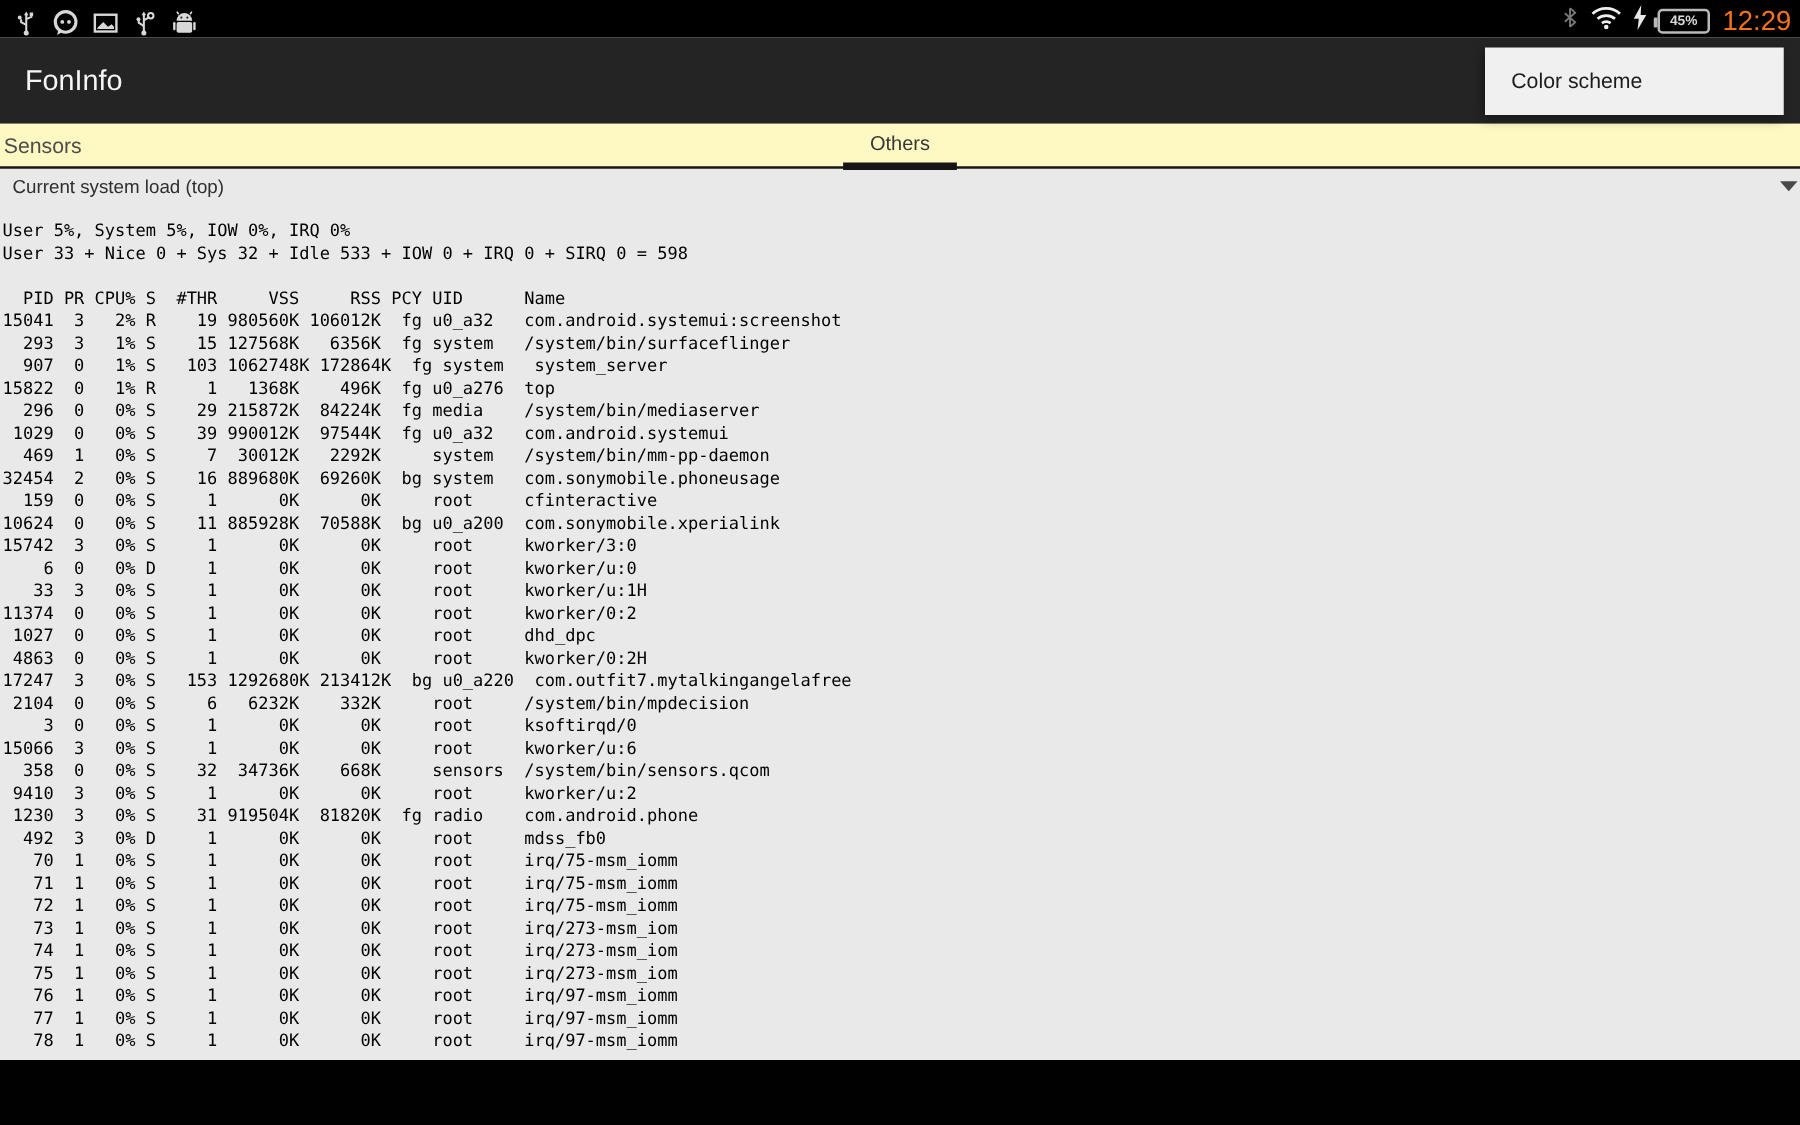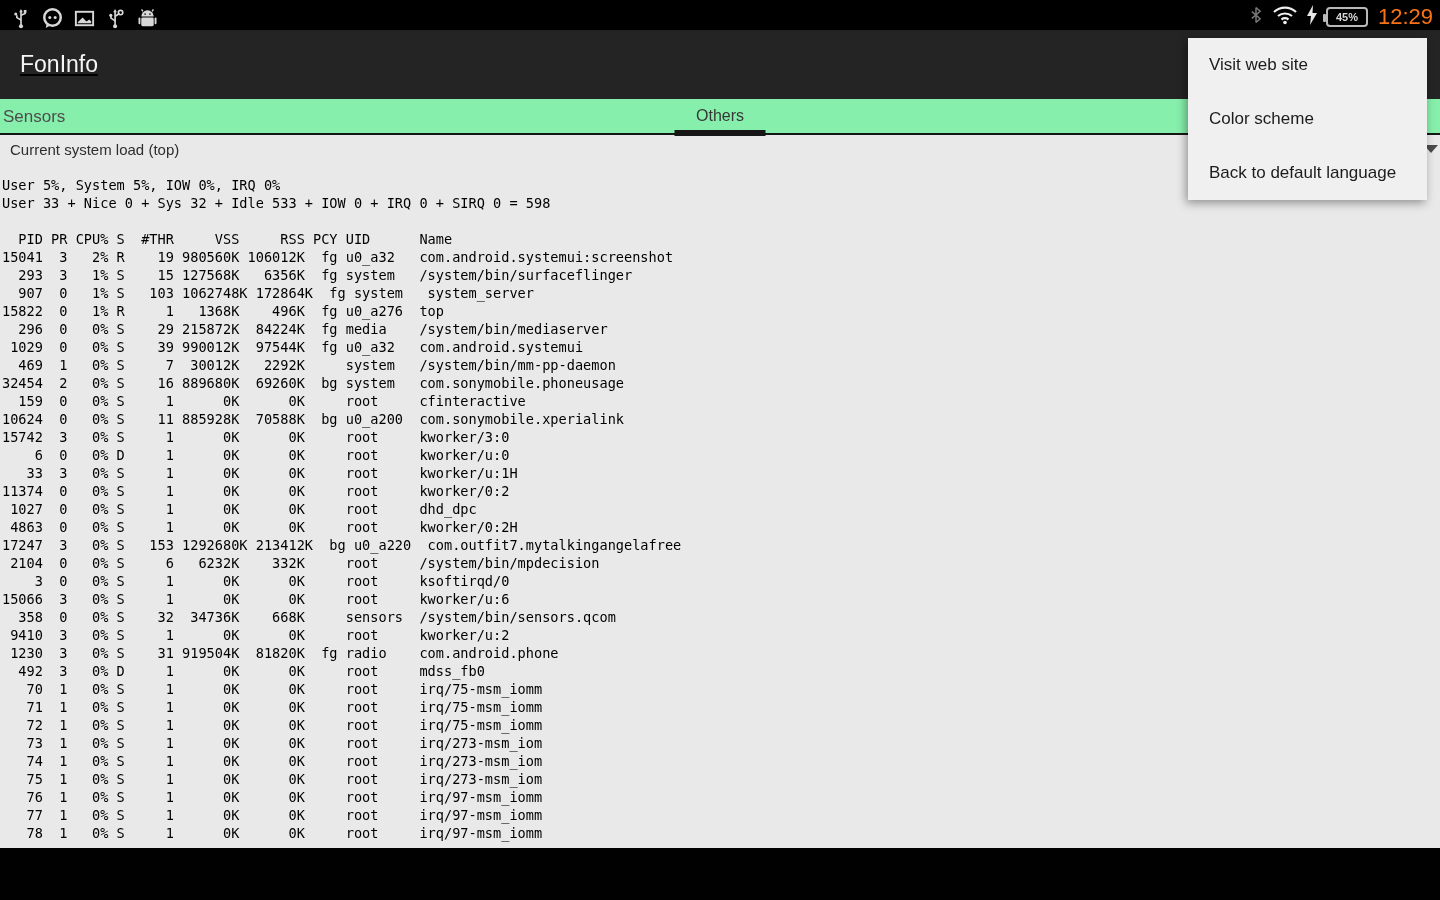--- a/index.html
+++ b/index.html
@@ -15,26 +15,26 @@
   .sb-right { margin-left:auto; display:flex; align-items:center; gap:7px; padding-right:7px; }
   .battery { position:relative; width:42px; height:20px; border:2px solid #b9b9b9;
              border-radius:4px; display:flex; align-items:center; justify-content:center; }
   .battery::before { content:""; position:absolute; left:-5px; top:5px; width:3px; height:8px;
                      background:#b9b9b9; border-radius:1px; }
   .battery span { font-size:11px; font-weight:bold; color:#d9d9d9; letter-spacing:0; }
   .clock { color:#f97316; font-size:22px; margin-left:3px; }
 
   
   .app-bar { position:absolute; left:0; top:30px; width:1440px; height:69px;
-             background:#242424; display:flex; align-items:center;text-decoration:underline; }
+             background:#242424; display:flex; align-items:center; }
   .app-title { color:#f5f5f5; font-size:23px; padding-left:20px; }
 
   
   .tab-bar { position:absolute; left:0; top:99px; width:1440px; height:36px;
-             background:#86efac; border-bottom:2px solid #161616; }
+             background:#fef9c3; border-bottom:2px solid #161616; }
   .tab-sensors { position:absolute; left:3px; top:8px; font-size:17px; color:#4d4d4d; }
   .tab-others  { position:absolute; left:50%; transform:translateX(-50%); top:8px;
                  font-size:16px; color:#373737; }
   .tab-underline { position:absolute; left:50%; transform:translateX(-50%); bottom:-3px;
                    width:91px; height:6px; background:#161616; }
 
   
   .content { position:absolute; left:0; top:137px; width:1440px; height:711px;
              background:#e9e9e9; overflow:hidden; }
   .spinner-row { position:absolute; left:0; top:0; width:1440px; height:34px; }
@@ -184,23 +184,21 @@
    72  1   0% S     1      0K      0K     root     irq/75-msm_iomm
    73  1   0% S     1      0K      0K     root     irq/273-msm_iom
    74  1   0% S     1      0K      0K     root     irq/273-msm_iom
    75  1   0% S     1      0K      0K     root     irq/273-msm_iom
    76  1   0% S     1      0K      0K     root     irq/97-msm_iomm
    77  1   0% S     1      0K      0K     root     irq/97-msm_iomm
    78  1   0% S     1      0K      0K     root     irq/97-msm_iomm</pre>
   </div>
 
   <div class="menu">
-    <div class="menu-item">Visit web site</div>
     <div class="menu-item">Color scheme</div>
-    <div class="menu-item">Back to default language</div>
   </div>
 
   <div class="nav-bar">
     
     
     
   </div>
 
 </div>
 

